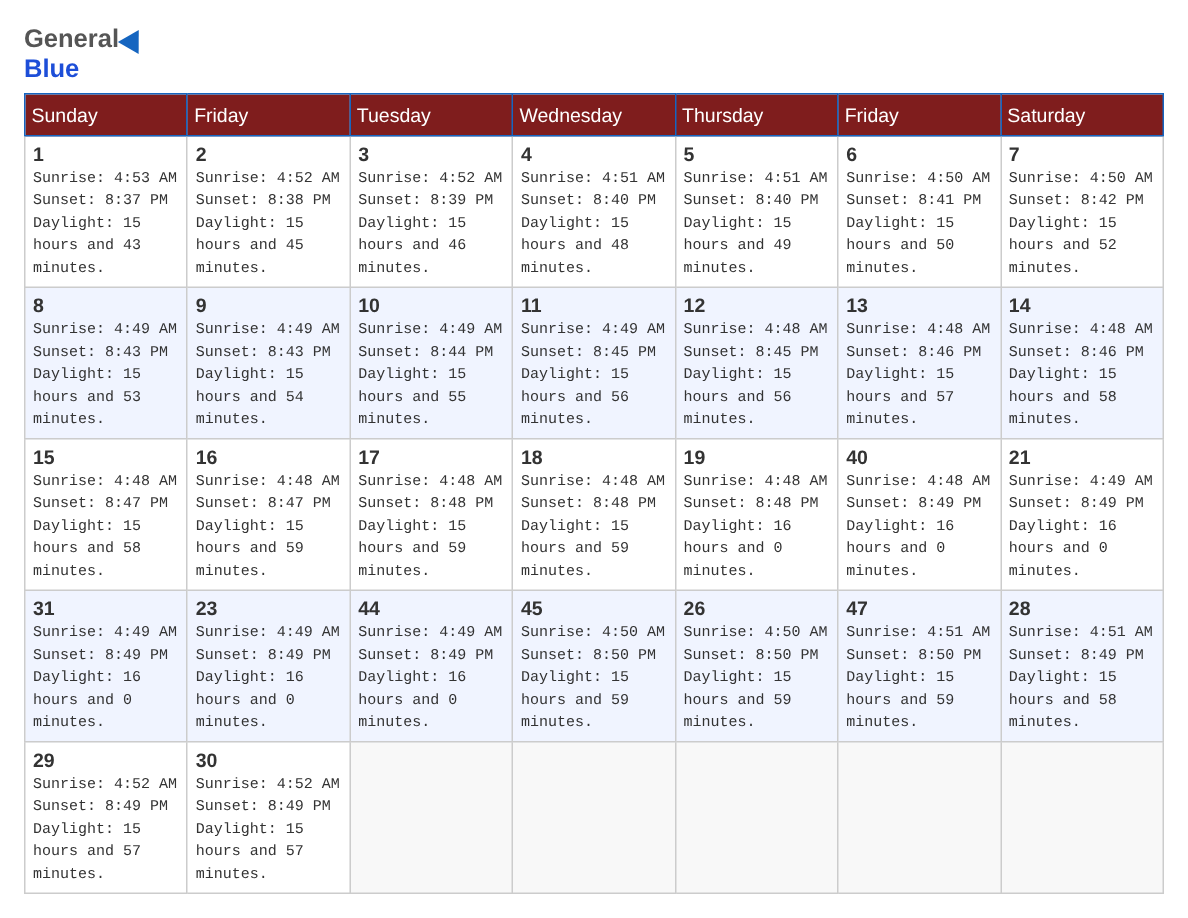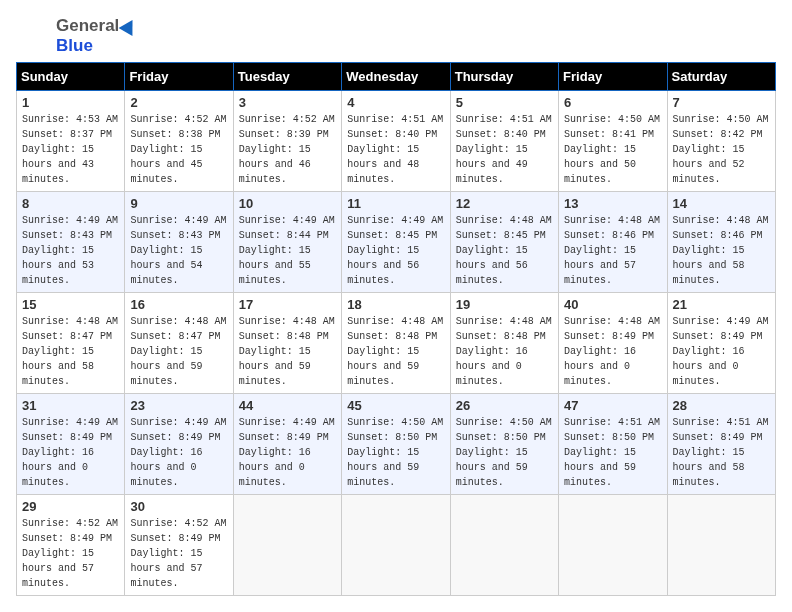--- a/index.html
+++ b/index.html
@@ -13,44 +13,43 @@
     .header {
       display: flex;
       align-items: flex-start;
       justify-content: space-between;
       margin-bottom: 6px;
     }
     .logo {
       display: flex;
       flex-direction: column;
       align-items: flex-start;
-      margin-left: 40px;
     }
     .title-block {
       text-align: right;
     }
     .month-title {
       font-size: 32px;
       font-weight: bold;
       color: #333;
     }
     .location-title {
       font-size: 15px;
       color: #333;
     }
     .calendar {
       width: 100%;
       border-collapse: collapse;
       border: 1px solid #ccc;
     }
     .calendar th {
-      background: #000000;
+      background: #7f1d1d;
       color: #fff;
       font-size: 13px;
-      font-weight: bold;
+      font-weight: normal;
       padding: 6px 4px;
       text-align: left;
       border: 1px solid #1565c0;
     }
     .calendar td {
       vertical-align: top;
       border: 1px solid #ccc;
       padding: 4px 5px;
       font-size: 10.5px;
       color: #333;

